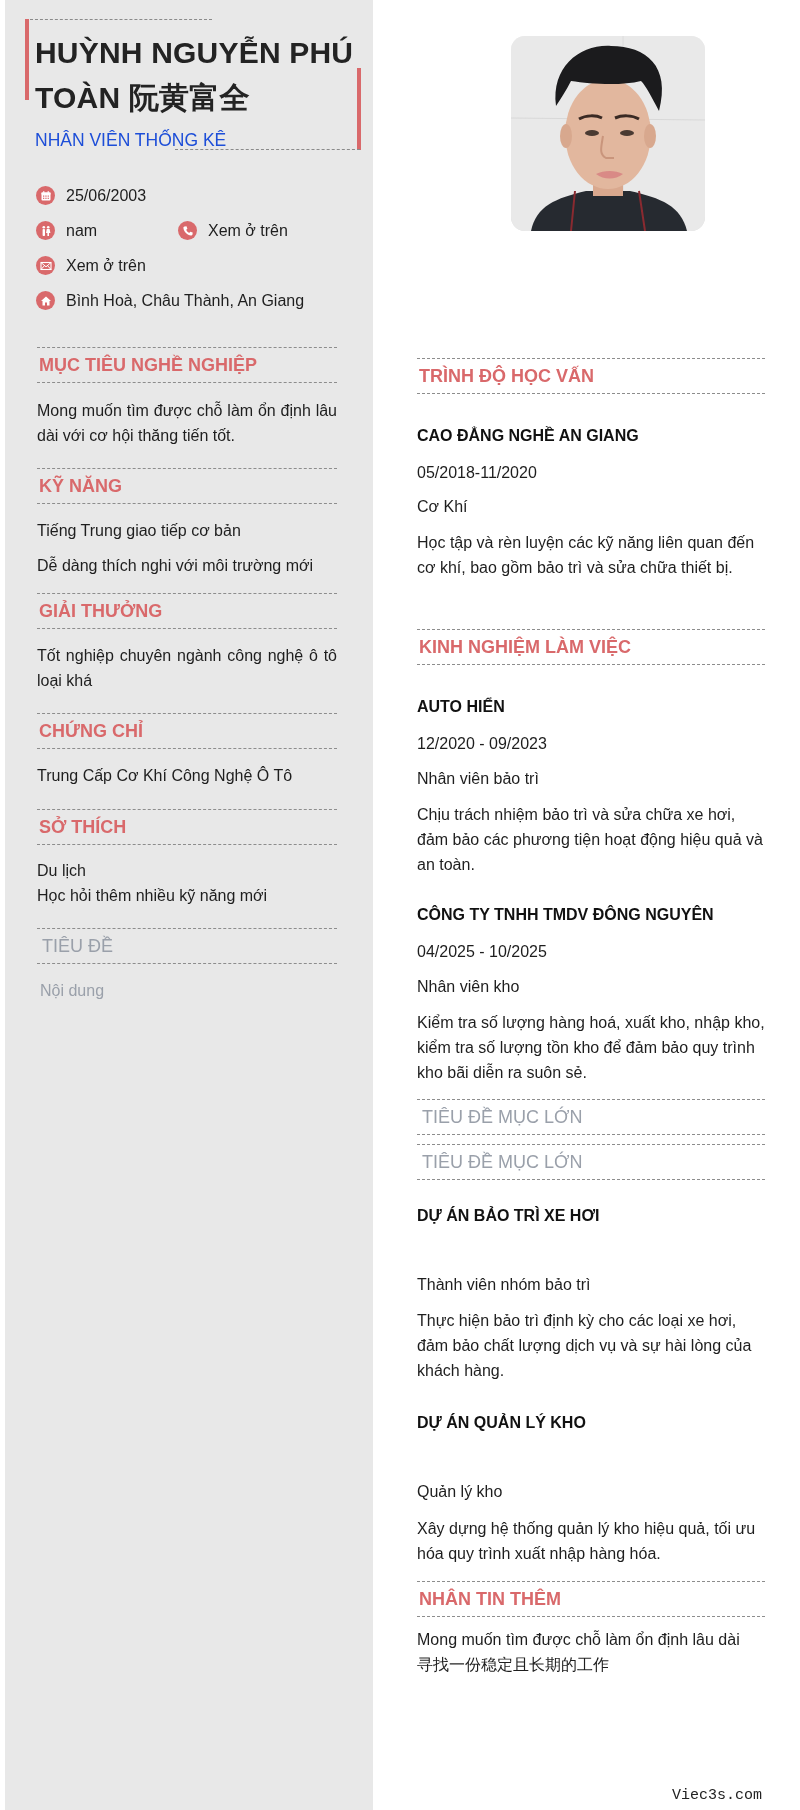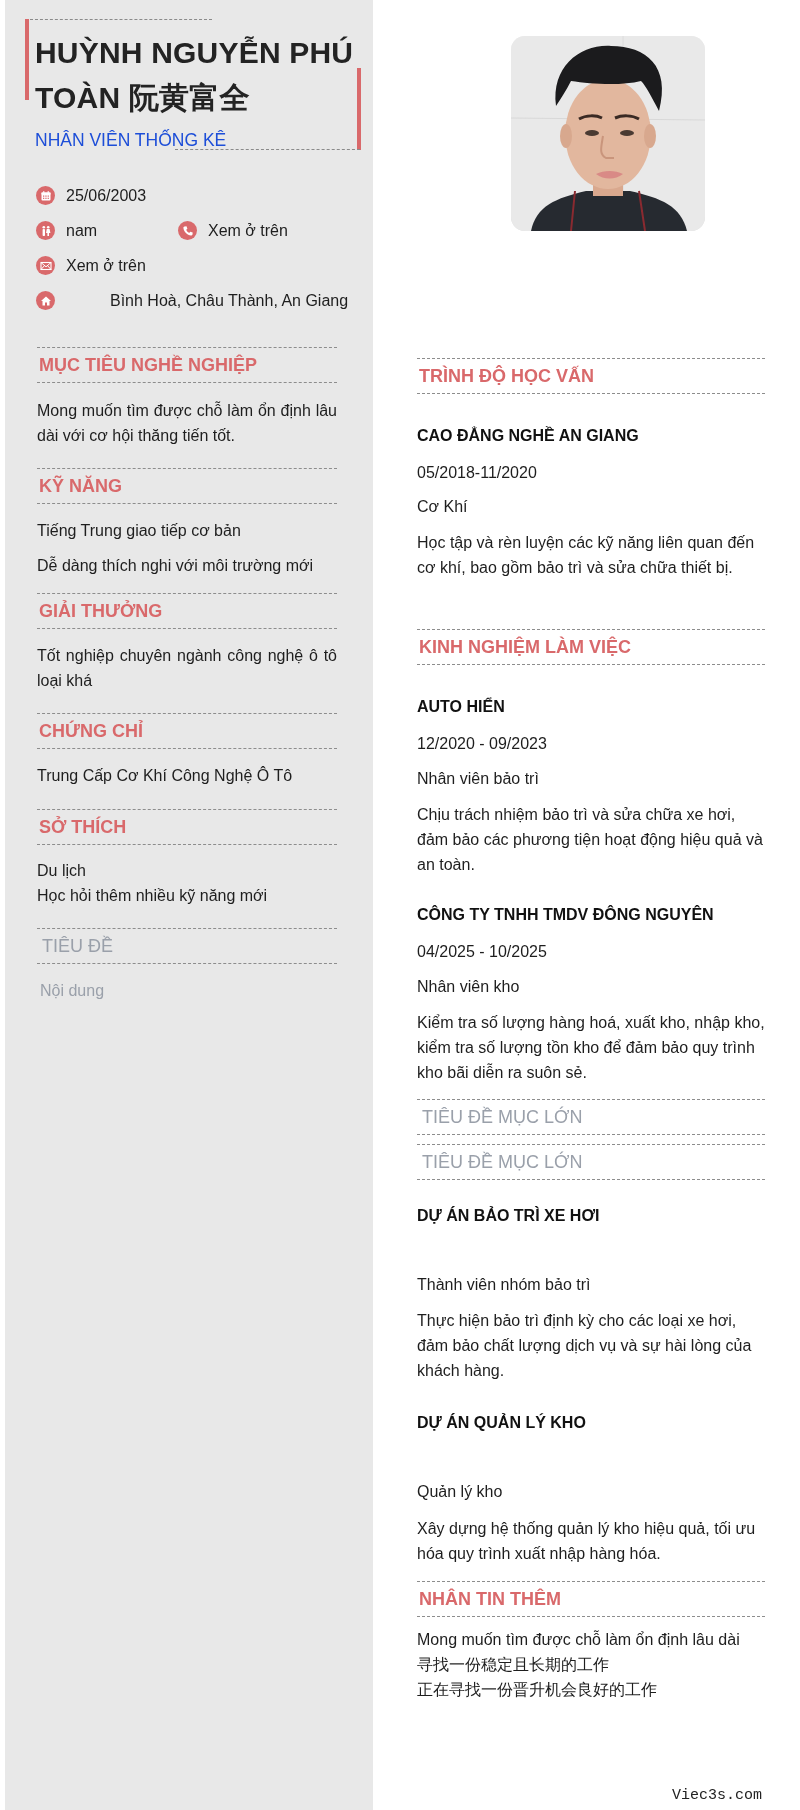--- a/index.html
+++ b/index.html
@@ -93,21 +93,21 @@
 <div class="contact" style="left:36px; top:256px;">
   <span class="c-icon">
     <svg viewBox="0 0 12 12">
         <rect x="1" y="2.5" width="10" height="7" fill="none" stroke="#fff" stroke-width="1.1"></rect>
         <path d="M1 2.5 L6 6.8 L11 2.5 M1 9.5 L4.5 5.6 M11 9.5 L7.5 5.6" fill="none" stroke="#fff" stroke-width="1"></path>
       </svg>
   </span>
   <span>Xem ở trên</span>
 </div>
 
-<div class="contact" style="left:36px; top:291px;gap:44px;">
+<div class="contact" style="left:36px; top:291px;">
   <span class="c-icon">
     <svg viewBox="0 0 12 12">
         <path d="M6 1.5 L11 6 H9.5 V10.5 H7 V7.5 H5 V10.5 H2.5 V6 H1 Z" fill="#fff"></path>
       </svg>
   </span>
   <span>Bình Hoà, Châu Thành, An Giang</span>
 </div>
 
 <div class="sec" style="left:37px; top:347px; width:300px;">
   <div class="sec-line"></div>
@@ -218,16 +218,15 @@
 <div class="r-para" style="top:1516px;">Xây dựng hệ thống quản lý kho hiệu quả, tối ưu hóa quy trình xuất nhập hàng hóa.</div>
 
 <div class="sec" style="left:417px; top:1581px; width:348px;">
   <div class="sec-line"></div>
   <div class="sec-title">NHÂN TIN THÊM</div>
   <div class="sec-line"></div>
 </div>
 <div class="r-para" style="top:1627px; width:330px;">
   <div>Mong muốn tìm được chỗ làm ổn định lâu dài</div>
   <div>寻找一份稳定且长期的工作</div>
-  <div>正在寻找一份晋升机会良好的工作</div>
 </div>
 
 <div class="watermark">Viec3s.com</div>
 
 </body></html>

